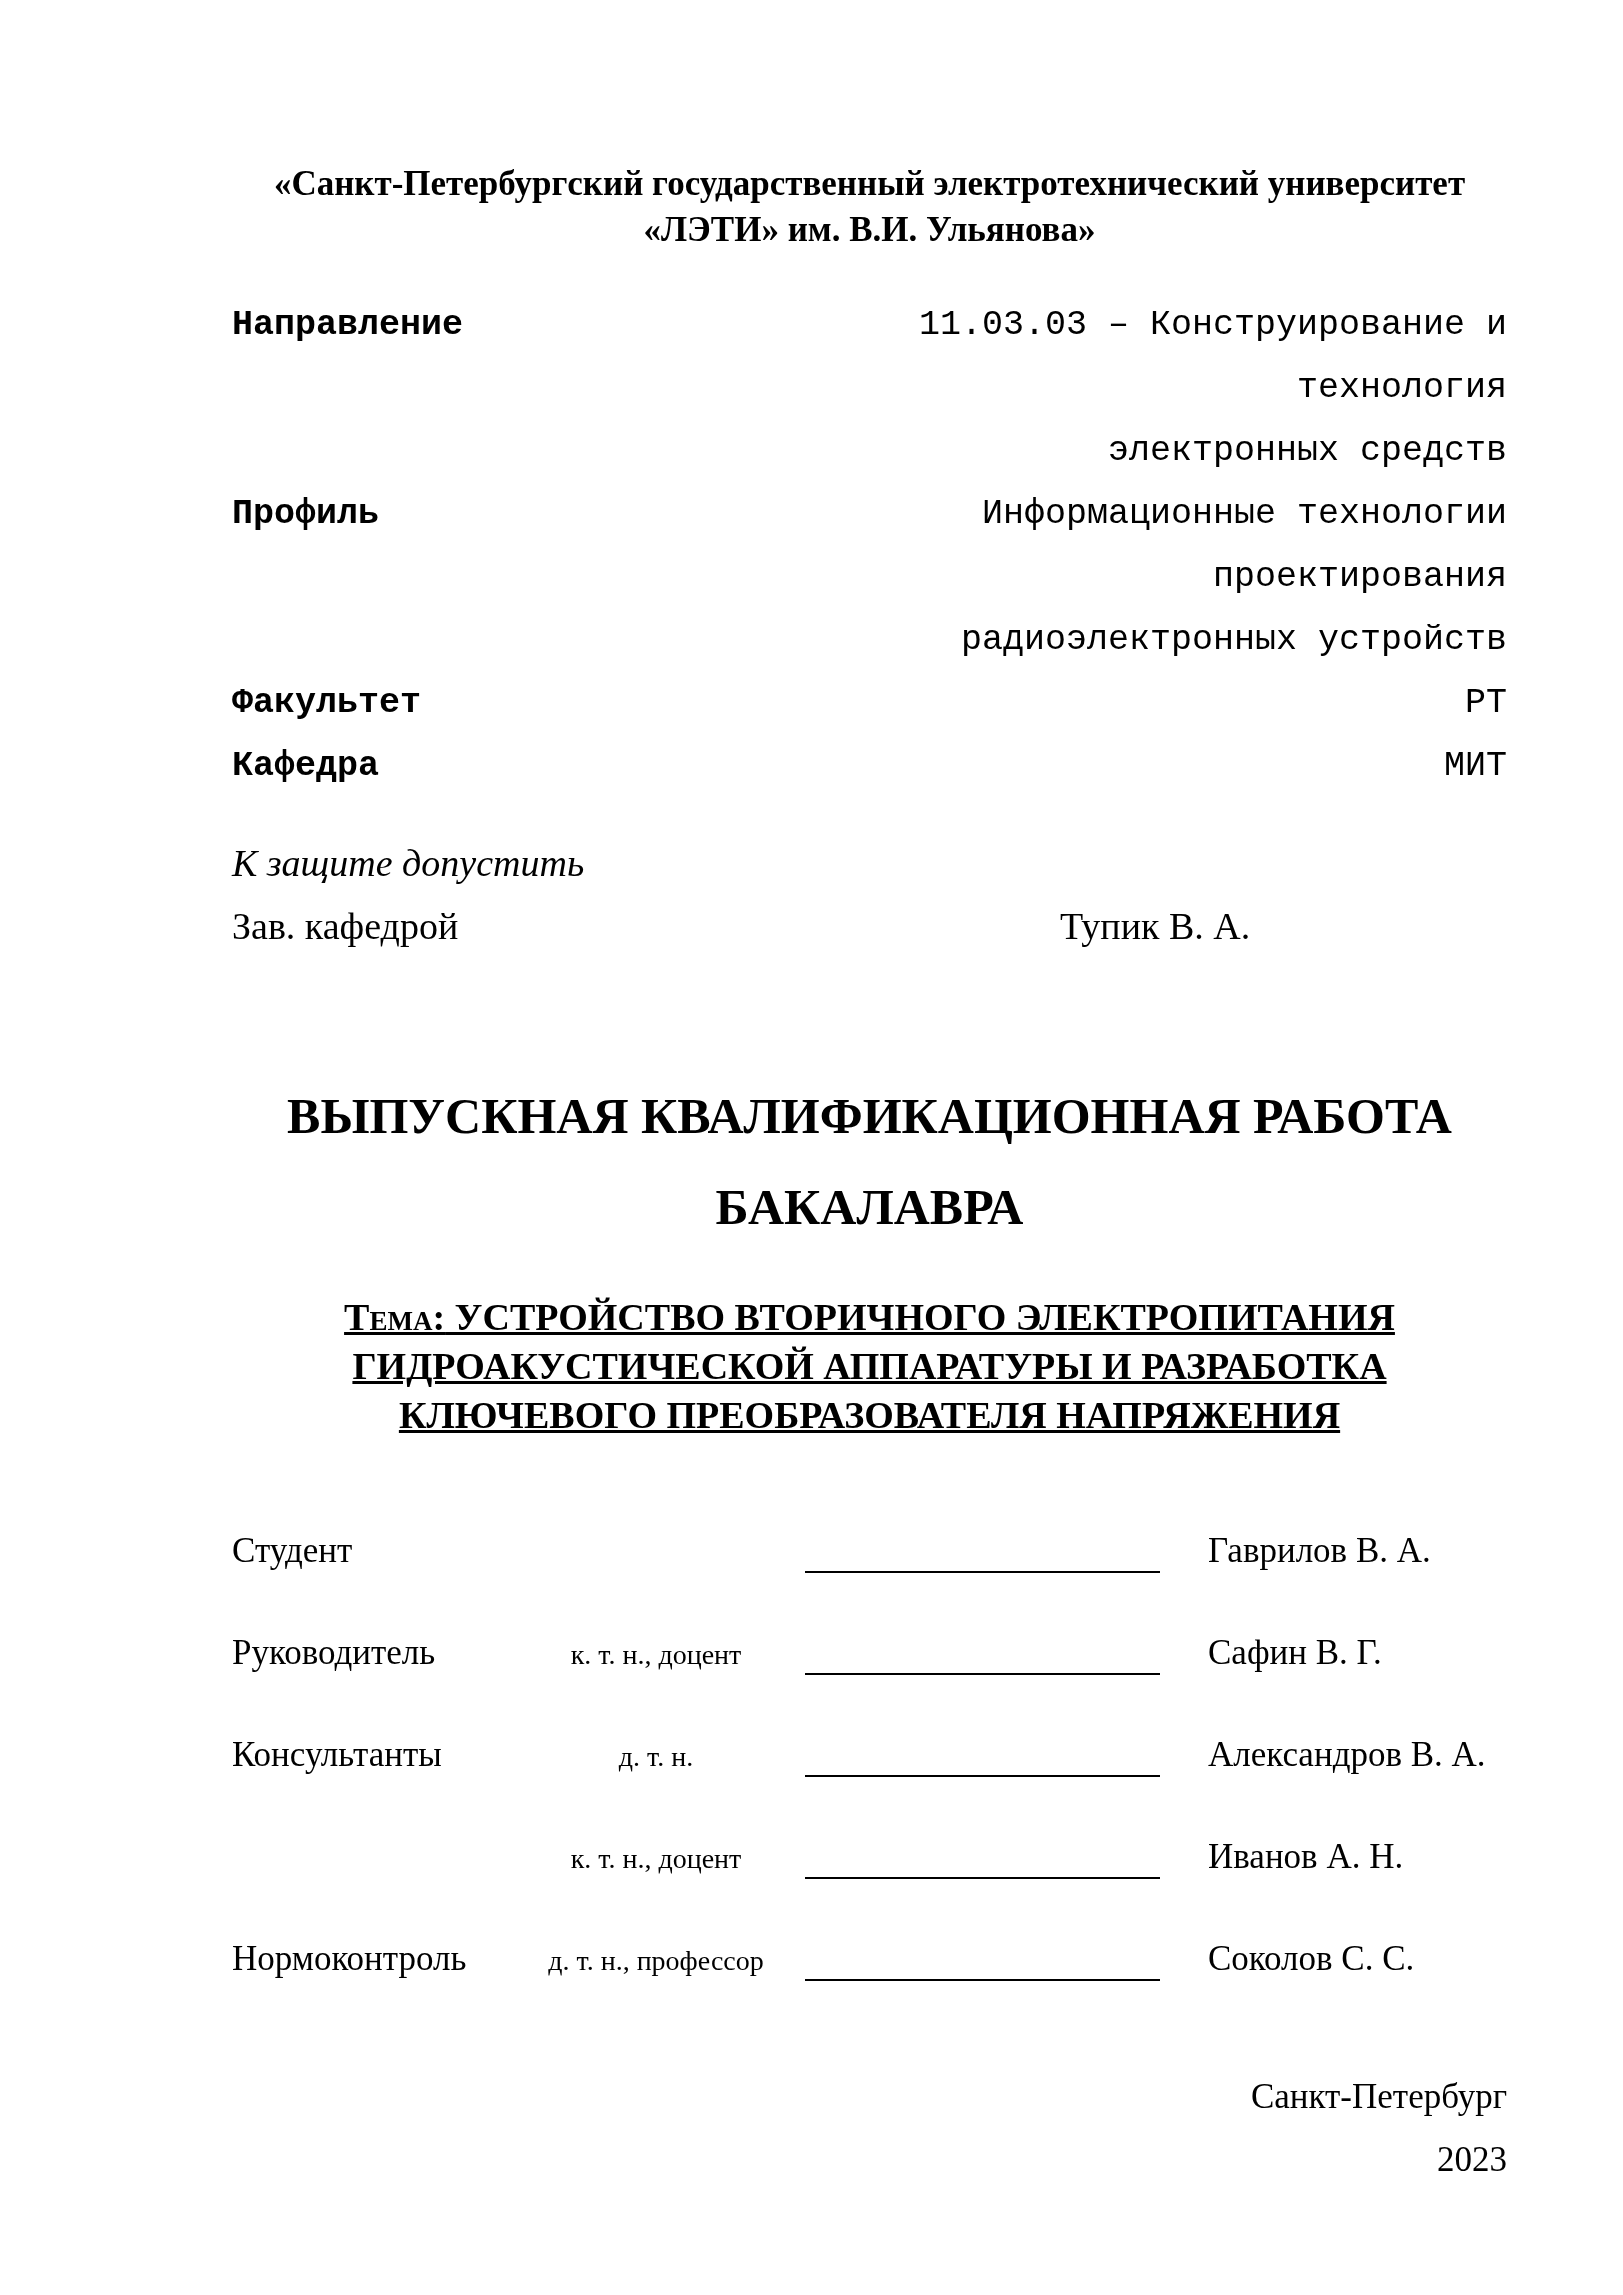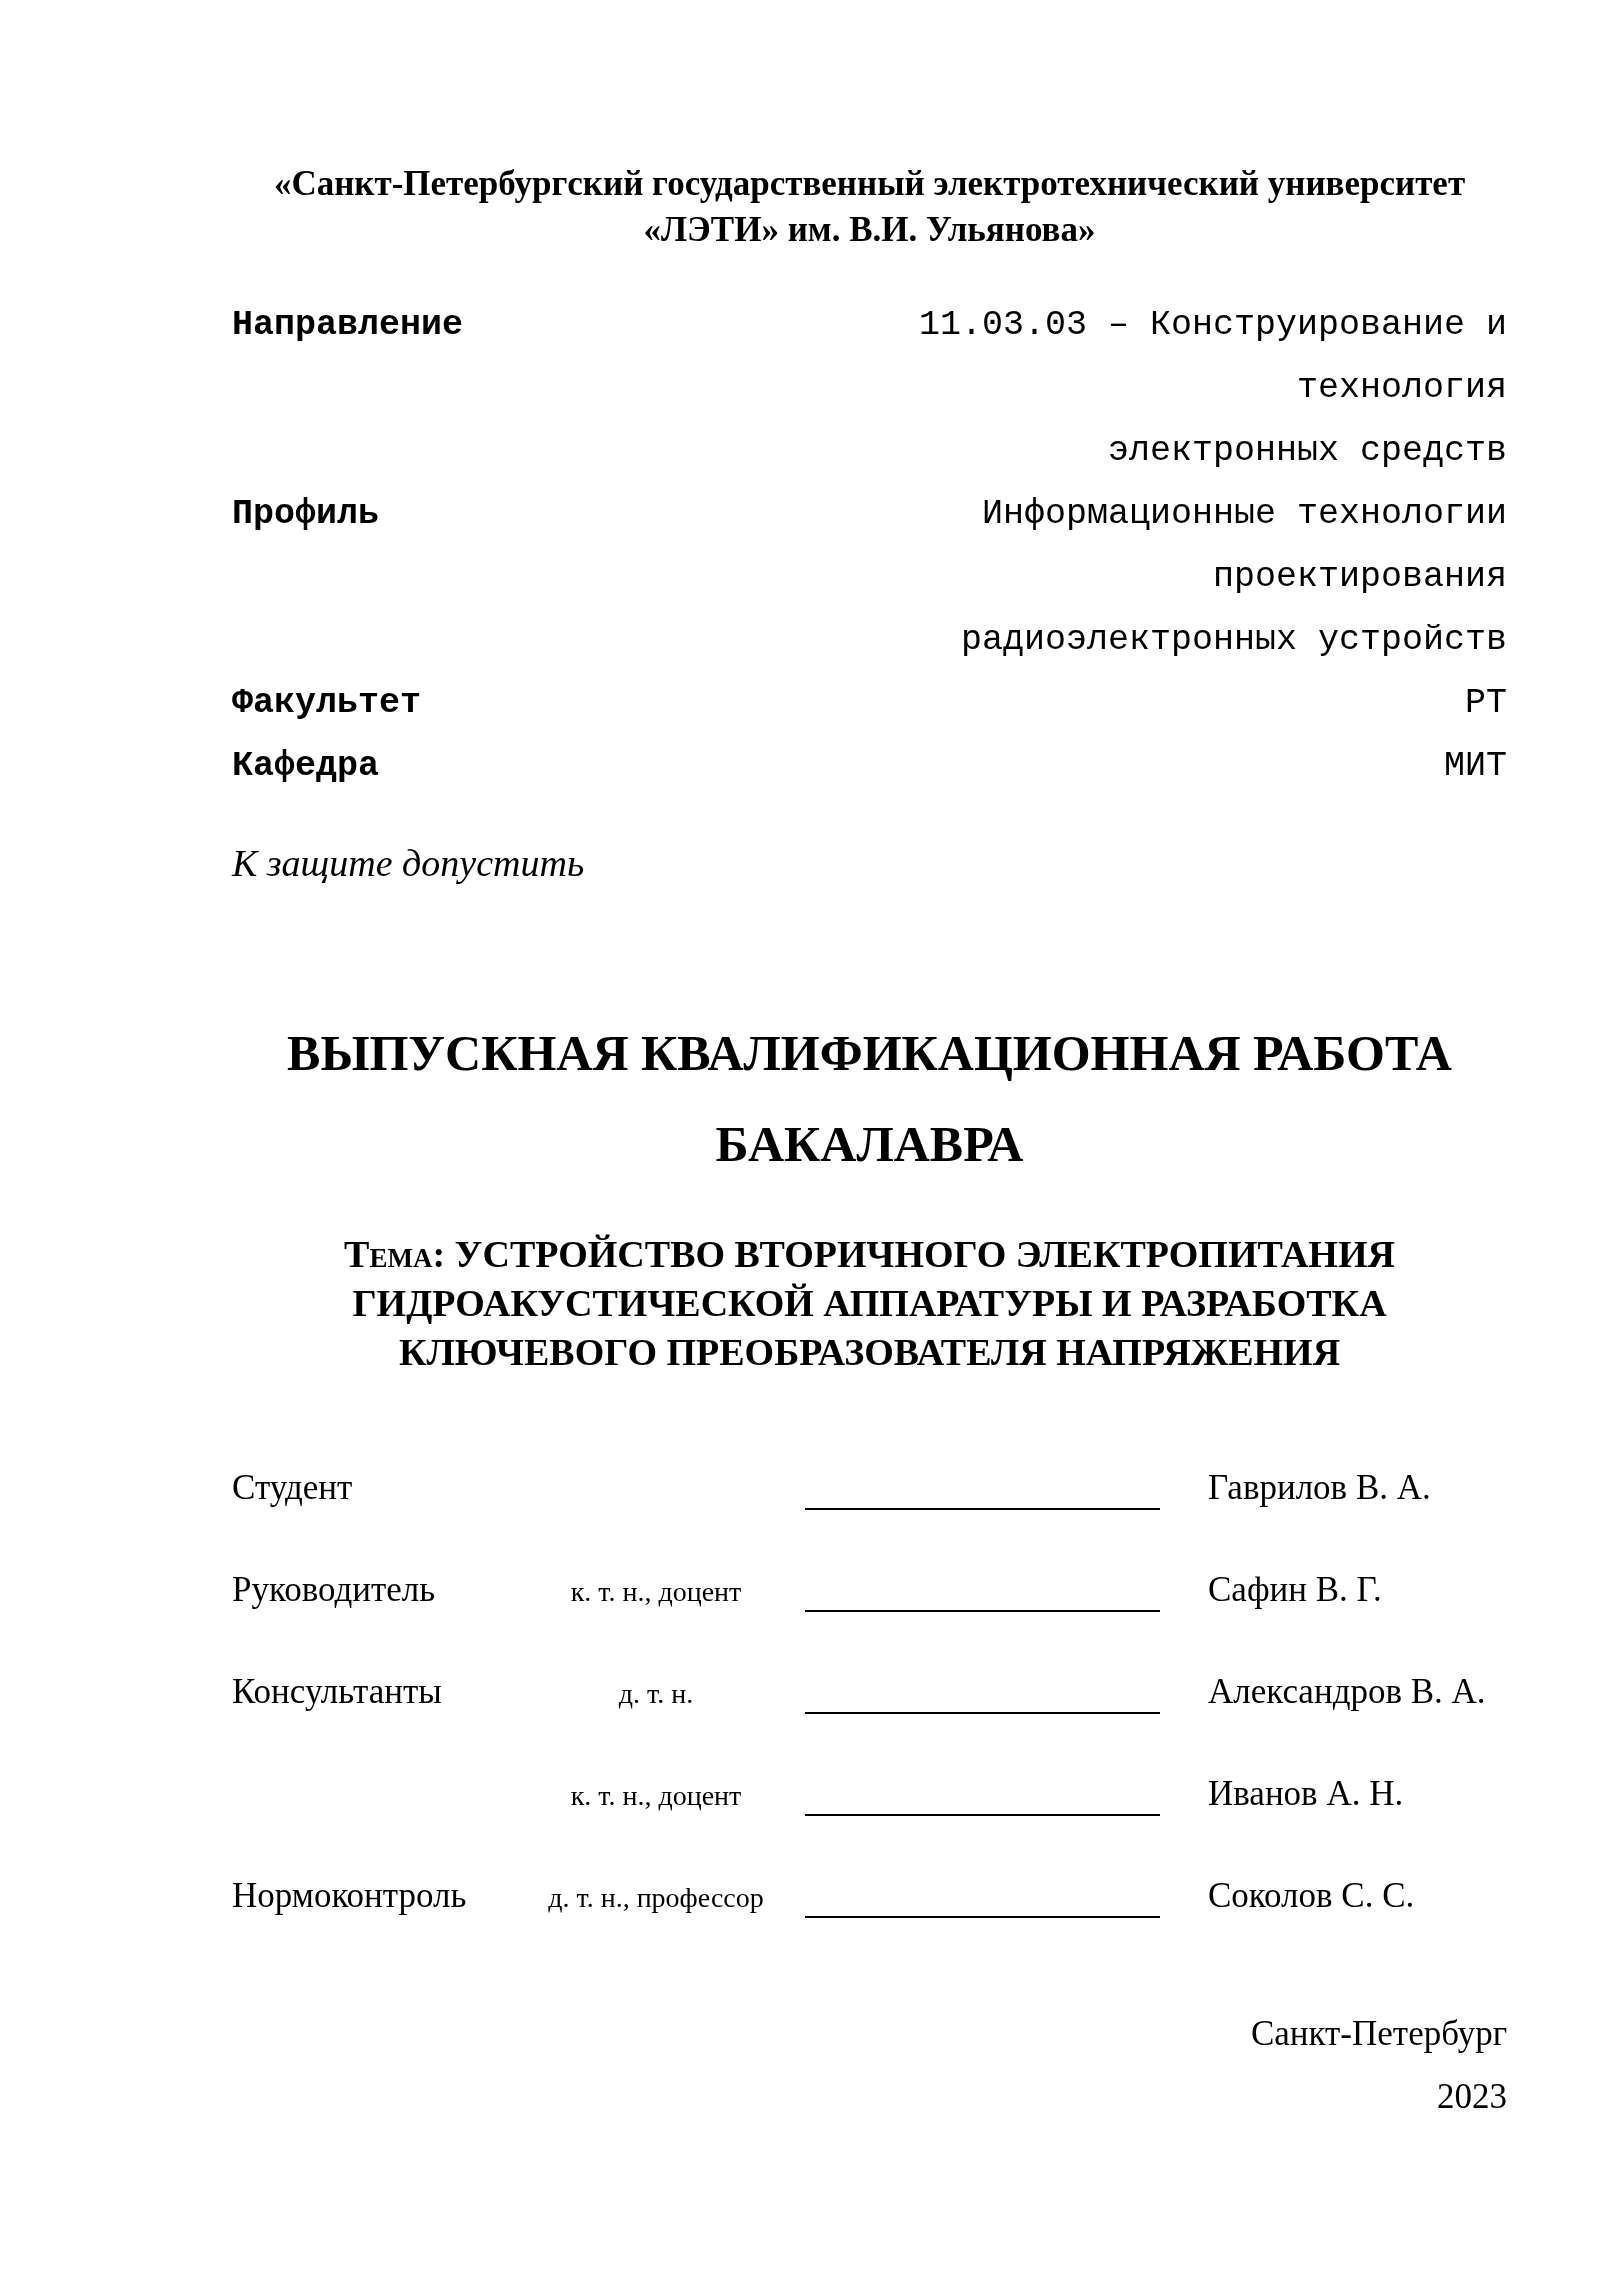--- a/index.html
+++ b/index.html
@@ -58,20 +58,21 @@
     line-height: 91px;
   }
 
   
   .theme {
     margin-top: 40px;
     text-align: center;
     font-weight: bold;
     font-size: 38px;
     line-height: 49px;
+    text-decoration: underline;
   }
   .smallcaps { font-variant: small-caps; }
 
   
   .signatures { margin-top: 90px; }
   .sig-row { position: relative; height: 102px; font-size: 35px; line-height: 42px; }
   .sig-role   { position: absolute; left: 0; top: 0; }
   .sig-degree {
     position: absolute; left: 267px; top: 2.4px; width: 314px;
     text-align: center; font-size: 28px; line-height: 42px;
@@ -122,20 +123,24 @@
       <div class="field-value">РТ</div>
     </div>
     <div class="field-row">
       <div class="field-label">Кафедра</div>
       <div class="field-value">МИТ</div>
     </div>
   </div>
 
   <div class="admission">
     <div class="admit-line">К защите допустить</div>
+    <div class="head-row">
+      <span class="role">Зав. кафедрой</span>
+      <span class="name">Тупик В. А.</span>
+    </div>
   </div>
 
   <div class="main-title">
     <div>ВЫПУСКНАЯ КВАЛИФИКАЦИОННАЯ РАБОТА</div>
     <div>БАКАЛАВРА</div>
   </div>
 
   <div class="theme">
     <div><span class="smallcaps">Тема:</span><span> УСТРОЙСТВО ВТОРИЧНОГО ЭЛЕКТРОПИТАНИЯ</span></div>
     <div>ГИДРОАКУСТИЧЕСКОЙ АППАРАТУРЫ И РАЗРАБОТКА</div>

